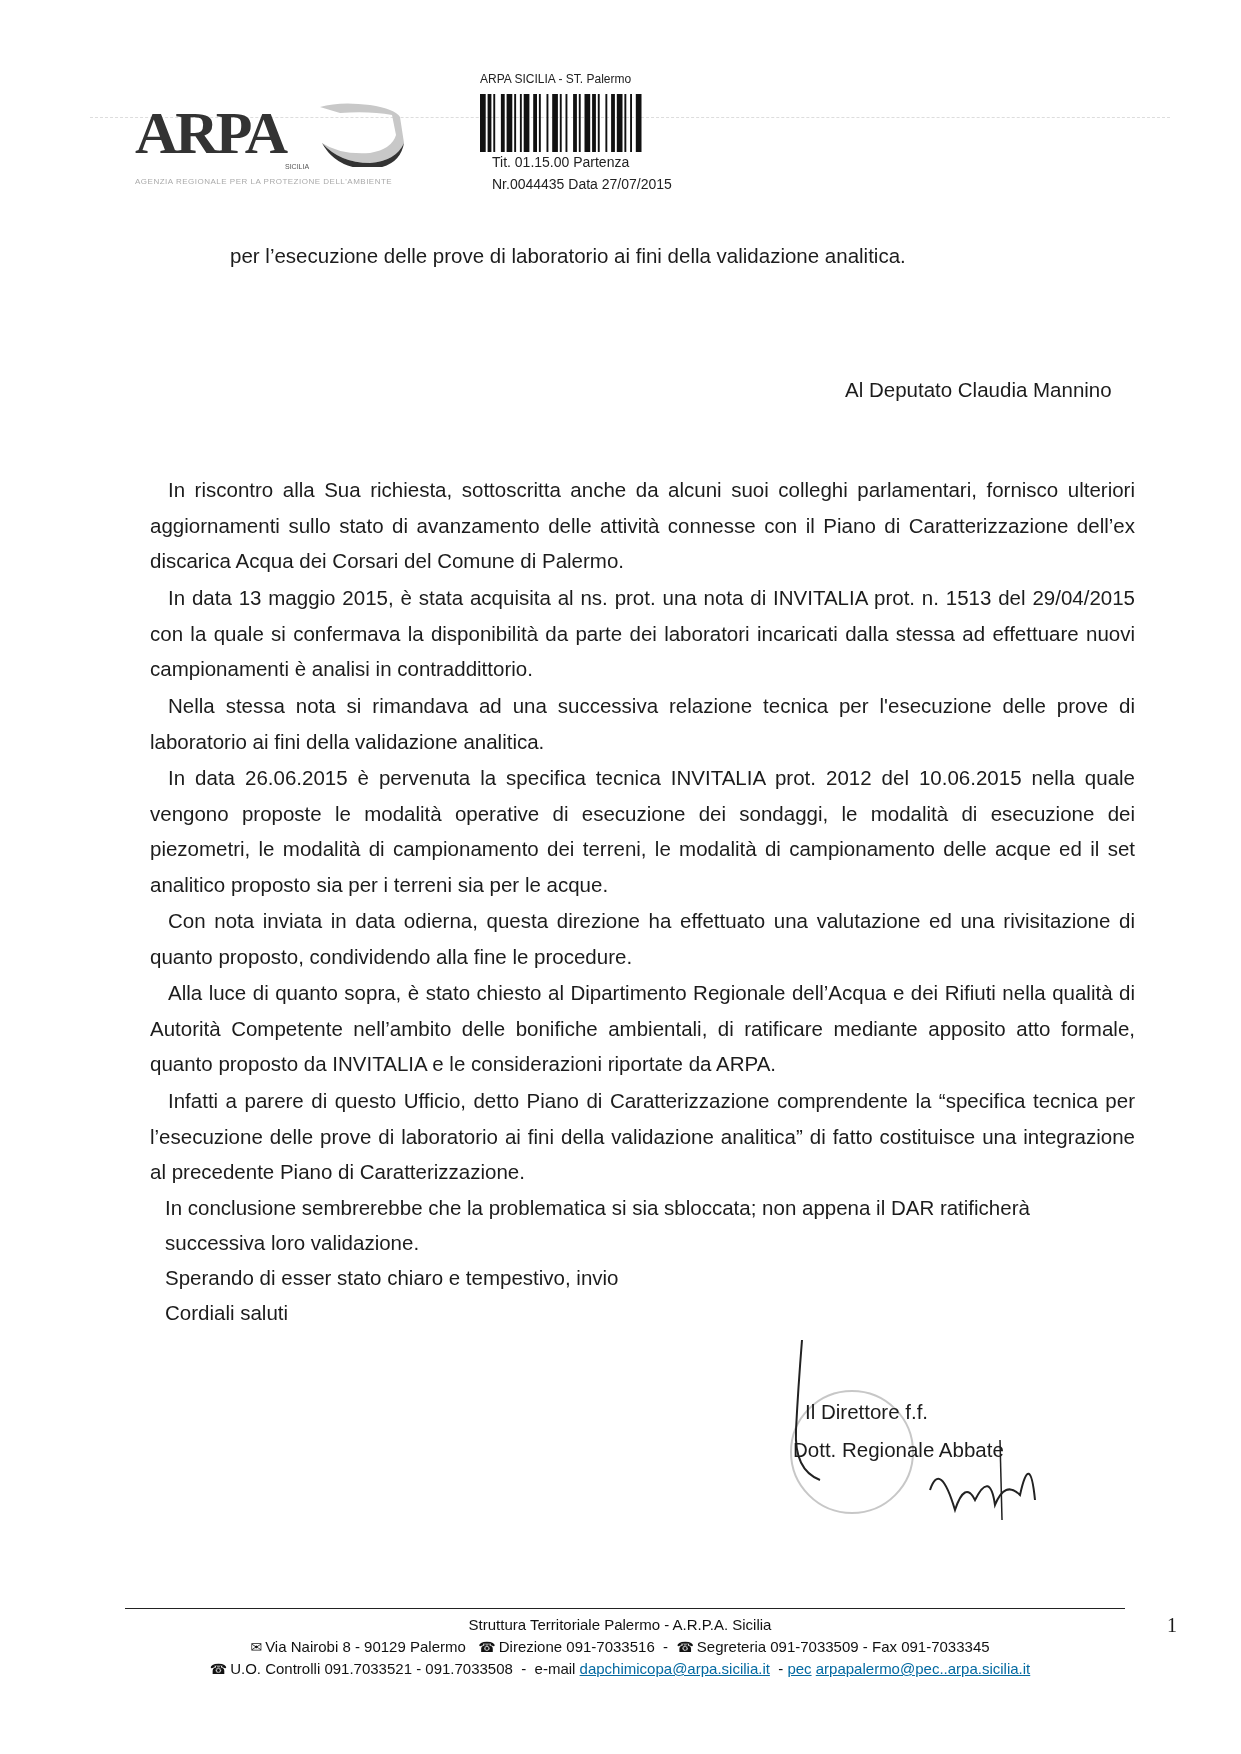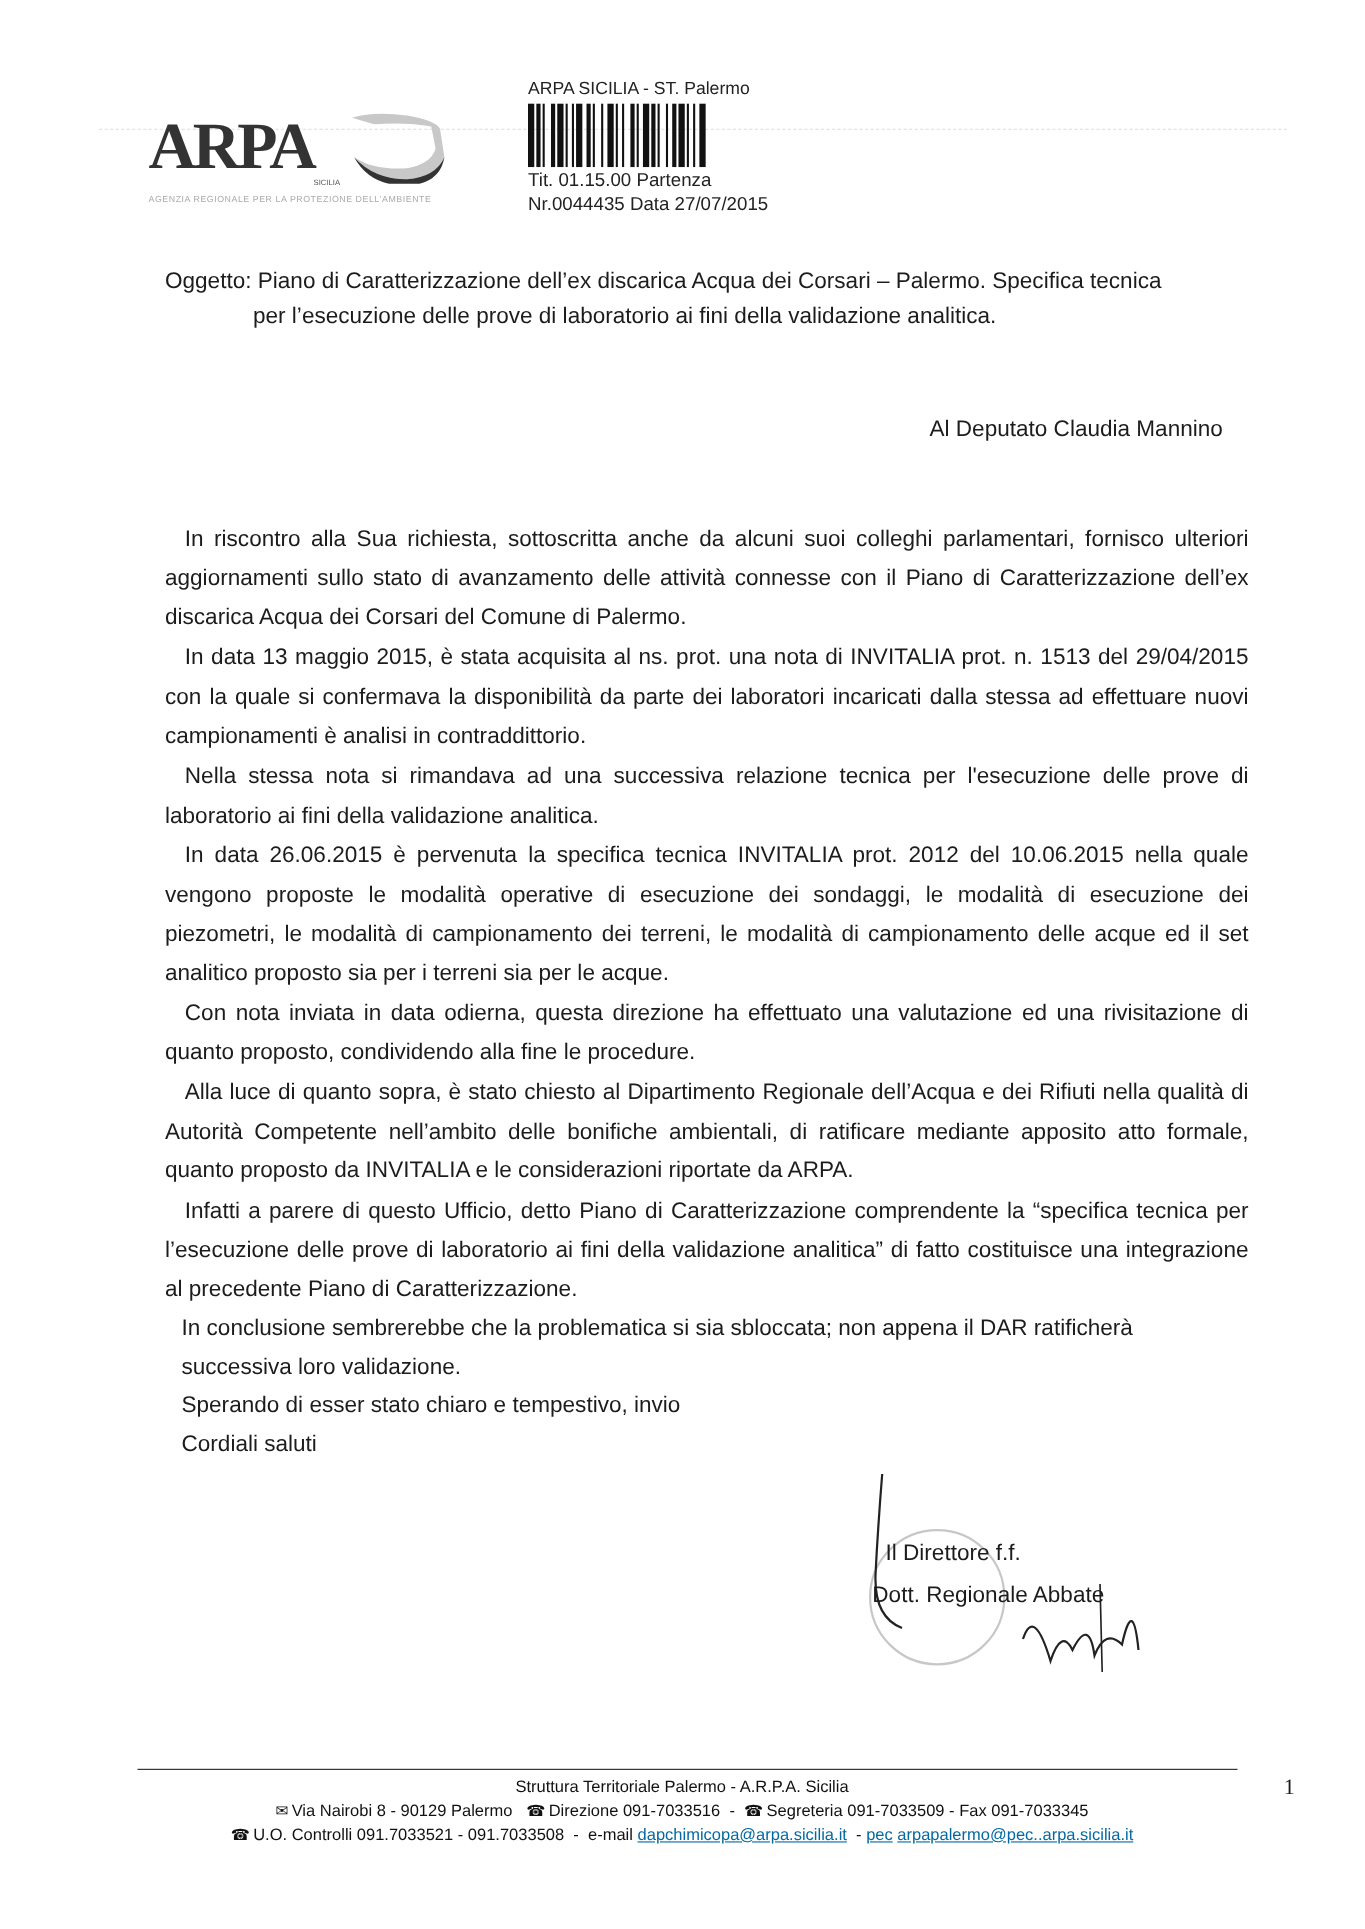--- a/index.html
+++ b/index.html
@@ -7,23 +7,23 @@
            font-family: "Liberation Sans", sans-serif; color: #1a1a1a; }
     .abs { position: absolute; }
     
     .logo-wrap { left: 135px; top: 95px; width: 320px; height: 110px; }
     .logo-text { position: absolute; left: 0; top: 0; font-family: Liberation Serif, serif;
                  font-weight: bold; font-size: 60px; letter-spacing: -3px; color: #333; line-height: 76px; }
     .logo-swoosh { position: absolute; left: 165px; top: 2px; width: 110px; height: 70px; }
     .logo-sicilia { position: absolute; left: 150px; top: 68px; font-size: 7px; color: #555; }
     .logo-tag { position: absolute; left: 0; top: 82px; font-size: 8px; color: #aaa; letter-spacing: 0.5px; white-space: nowrap; }
     .stamp { left: 480px; top: 72px; width: 300px; height: 130px; }
-    .stamp-title { position: absolute; left: 0; top: 0; font-size: 16px; color: #222; }
+    .stamp-title { position: absolute; left: 0; top: 0; font-size: 12px; color: #222; }
     .barcode { position: absolute; left: 0; top: 22px; width: 290px; height: 58px; }
-    .stamp-line { position: absolute; left: 0; font-size: 17px; color: #222; white-space: nowrap; }
+    .stamp-line { position: absolute; left: 12px; font-size: 14px; color: #222; white-space: nowrap; }
     .hr-faint { left: 90px; top: 117px; width: 1080px; border-top: 1px dashed #ddd; }
     
     .doc { font-family: "Liberation Sans", sans-serif; font-size: 20.5px; color: #1c1c1c; }
     .subject { left: 150px; top: 240px; width: 990px; line-height: 32px; }
     .subject .l2 { padding-left: 80px; }
     .addressee { left: 845px; top: 378px; }
     .para { left: 150px; width: 985px; line-height: 35.5px; text-align: justify; text-align-last: left; }
     .indent { text-indent: 18px; }
     .closing { left: 165px; line-height: 35px; }
     .sig { left: 793px; top: 1393px; text-align: left; line-height: 38px; }
@@ -80,21 +80,20 @@
       <rect x="136.80000000000007" y="0" width="5.699999999999999" height="58" fill="#111"></rect>
       <rect x="144.40000000000006" y="0" width="1.9" height="58" fill="#111"></rect>
       <rect x="150.10000000000008" y="0" width="1.9" height="58" fill="#111"></rect>
       <rect x="155.8000000000001" y="0" width="5.699999999999999" height="58" fill="#111"></rect>
     </svg>
   <div class="stamp-line" style="top:82px">Tit. 01.15.00  Partenza</div>
   <div class="stamp-line" style="top:104px">Nr.0044435  Data 27/07/2015</div>
 </div>
 
 <div class="abs doc subject">
-  <div>Oggetto: Piano di Caratterizzazione dell’ex discarica Acqua dei Corsari – Palermo. Specifica tecnica</div>
   <div class="l2">per l’esecuzione delle prove di laboratorio ai fini della validazione analitica.</div>
 </div>
 
 <div class="abs doc addressee">Al Deputato Claudia Mannino</div>
 
 <div class="abs doc para indent" style="top:472px">In riscontro alla  Sua richiesta, sottoscritta anche da alcuni suoi colleghi parlamentari, fornisco ulteriori aggiornamenti sullo stato di avanzamento delle attività connesse con  il Piano di Caratterizzazione dell’ex discarica Acqua dei Corsari del Comune di Palermo.</div>
 <div class="abs doc para indent" style="top:580px">In data 13 maggio 2015, è stata acquisita al ns. prot. una nota di INVITALIA prot. n. 1513 del 29/04/2015 con la quale si confermava la disponibilità da parte dei laboratori incaricati dalla stessa ad effettuare nuovi campionamenti è analisi in contraddittorio.</div>
 <div class="abs doc para indent" style="top:688px">Nella stessa nota si rimandava ad una successiva relazione tecnica per l'esecuzione delle prove di laboratorio ai fini della validazione analitica.</div>
 <div class="abs doc para indent" style="top:760px">In data 26.06.2015 è pervenuta la specifica tecnica INVITALIA prot. 2012 del 10.06.2015 nella quale vengono proposte  le modalità operative di esecuzione dei sondaggi,  le modalità di esecuzione dei piezometri,  le modalità di campionamento dei terreni,  le modalità di campionamento delle acque  ed il set analitico  proposto sia per i terreni sia per le acque.</div>
 <div class="abs doc para indent" style="top:903px">Con nota inviata in data odierna, questa direzione ha effettuato una valutazione ed una rivisitazione di quanto proposto, condividendo alla fine le procedure.</div>

